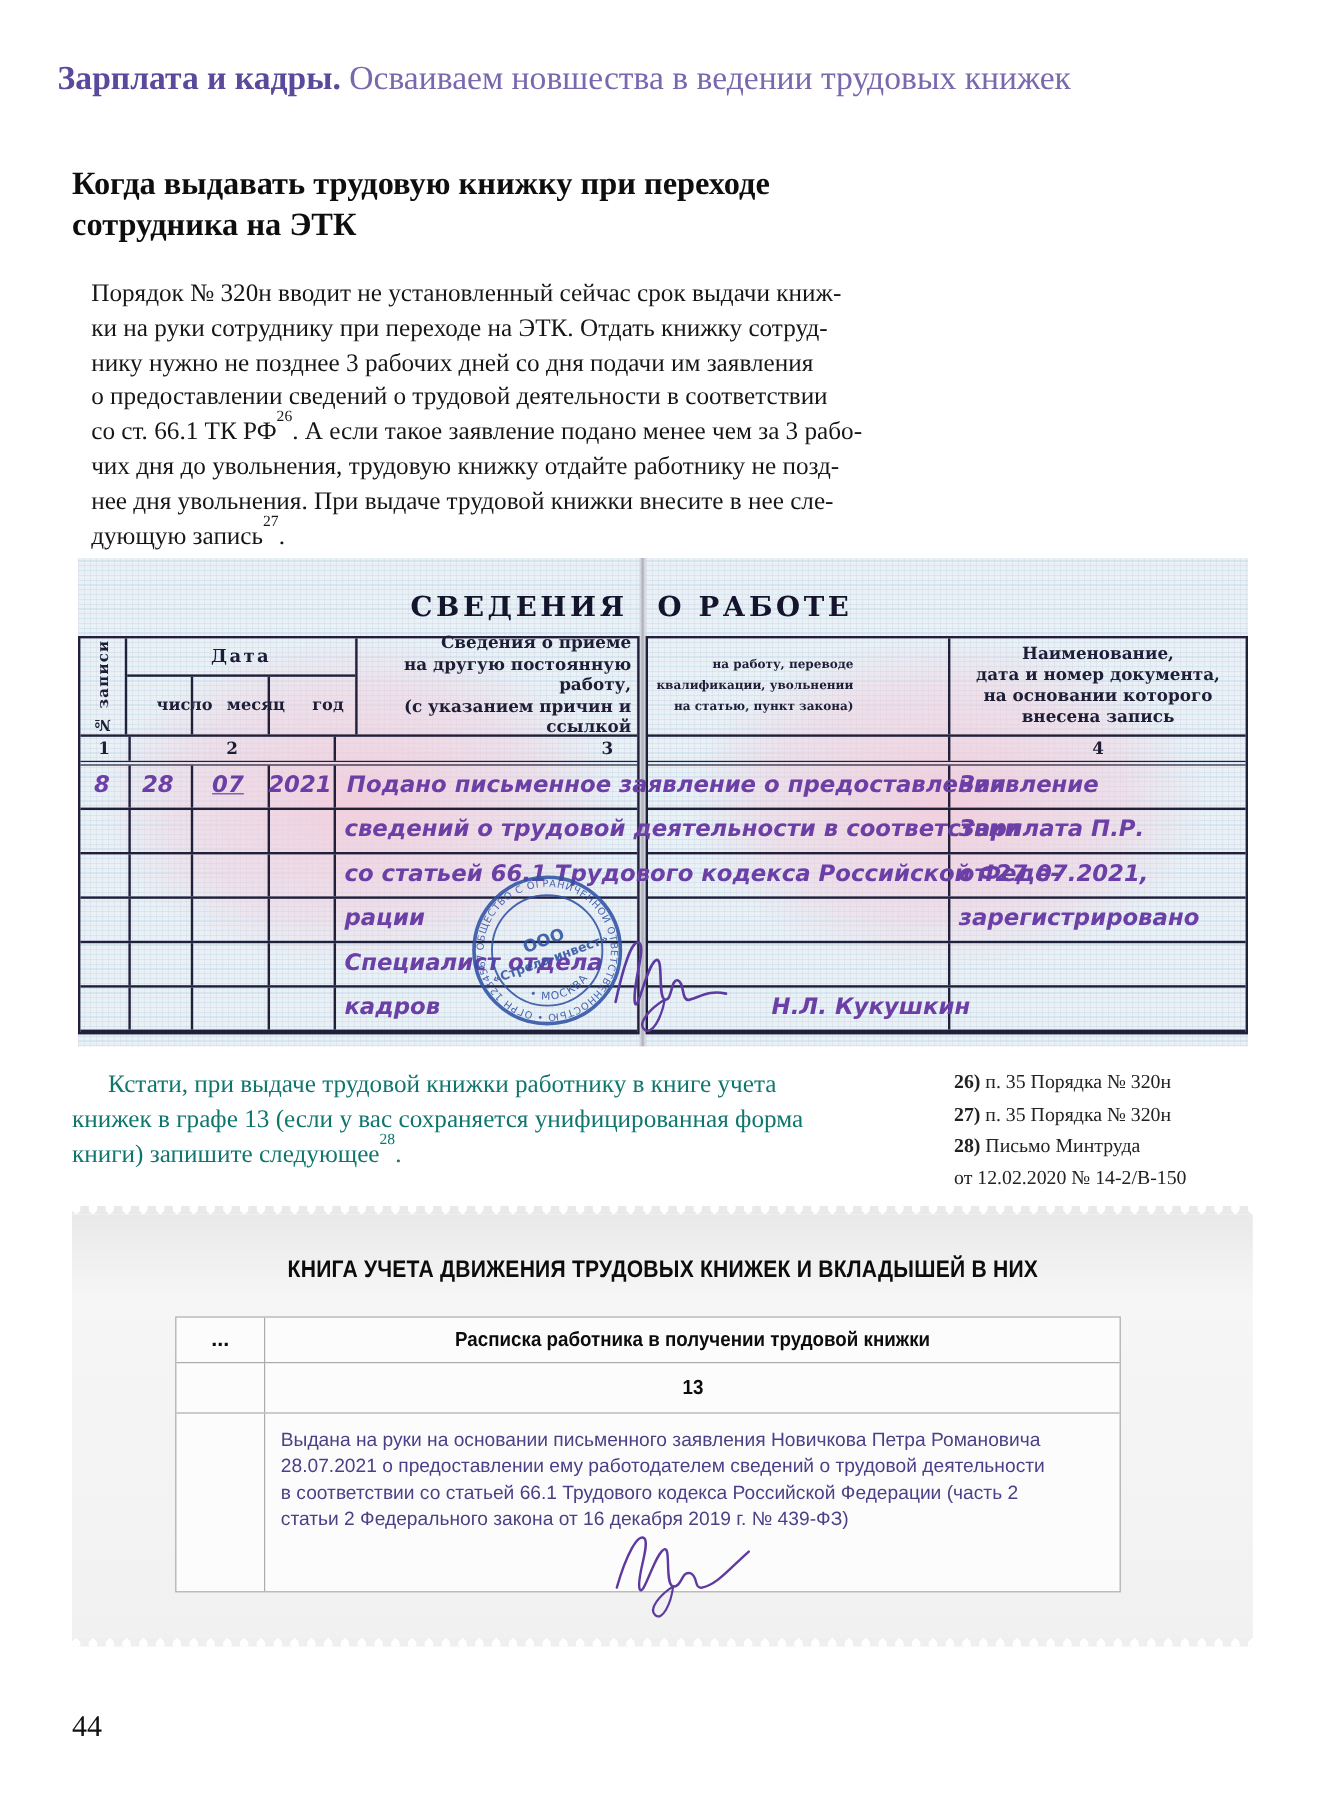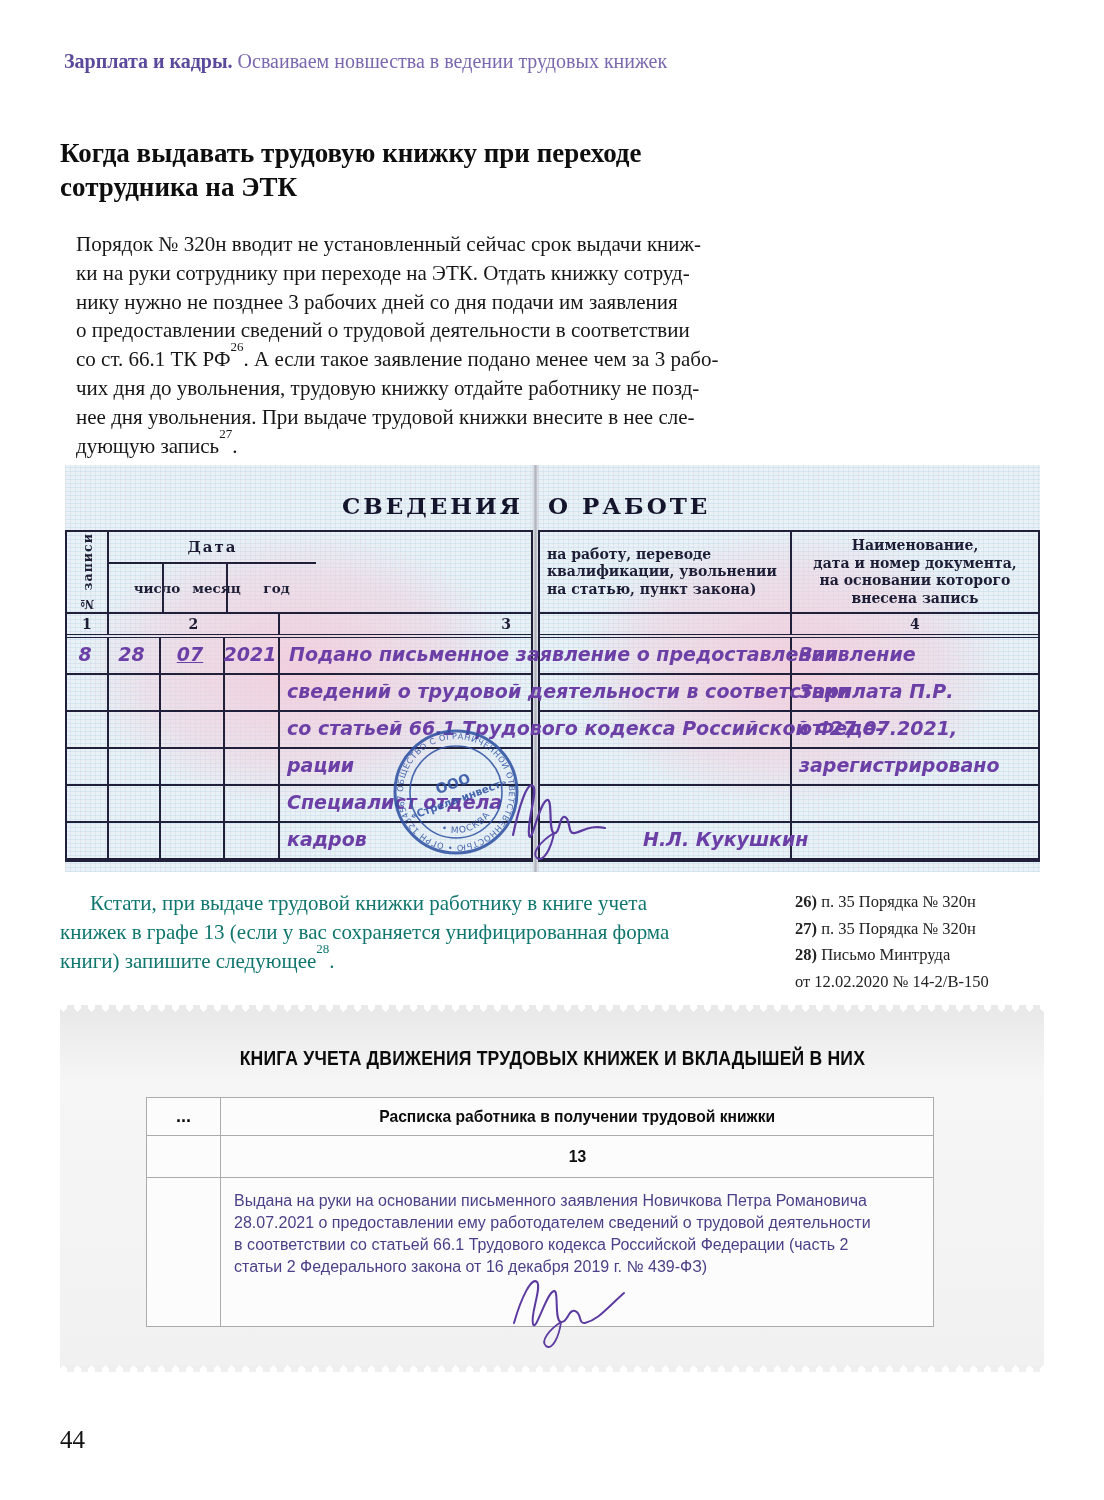--- a/index.html
+++ b/index.html
@@ -1,20 +1,20 @@
 <!DOCTYPE html>
 <html><head>
 <meta charset="utf-8">
 <style>
   html,body{margin:0;padding:0;background:#ffffff;}
   .page{position:relative;width:1104px;height:1500px;background:#fff;overflow:hidden;
         font-family:"Liberation Serif",serif;color:#1b1b1b;}
 
   
-  .kicker{position:absolute;left:64px;top:50px;font-size:20px;}
+  .kicker{position:absolute;left:48px;top:50px;font-size:28px;}
   .kicker-brand{font-weight:bold;color:#5b4a9b;}
   .kicker-topic{color:#7a68ae;}
 
   
   .article-title{position:absolute;left:60px;top:136px;margin:0;width:760px;
     font-size:27px;line-height:34px;font-weight:bold;color:#0e0e0e;white-space:pre-line;}
   .intro{position:absolute;left:60px;top:214px;width:720px;margin:16px;
     font-size:21px;line-height:28.8px;white-space:pre-line;color:#161616;}
   sup{font-size:13px;position:relative;top:-7px;line-height:0;}
 
@@ -47,22 +47,22 @@
   .c-date{width:209px;border-left:2px solid #20203a;display:flex;flex-direction:column;}
   .date-label{height:30px;display:flex;align-items:center;justify-content:center;
     font-size:15px;font-weight:bold;letter-spacing:2px;}
   .date-sub{flex:1;display:flex;border-top:2px solid #20203a;}
   .date-sub .cell{font-size:13.5px;font-weight:bold;padding-left:43px;}
   .d-day{width:53px;}
   .d-month{width:64px;border-left:2px solid #20203a;}
   .d-year{width:56px;border-left:2px solid #20203a;}
   .c3l{width:255px;border-left:2px solid #20203a;font-size:14px;font-weight:bold;line-height:17.5px;
     text-align:right;justify-content:flex-end;padding-right:5px;white-space:pre-line;}
-  .c3r{width:252px;font-size:14px;font-weight:bold;line-height:17.5px;
-    text-align:left;justify-content:flex-start;padding-left:7px;white-space:pre-line;}
+  .c3r{width:252px;font-size:10px;font-weight:bold;line-height:17.5px;
+    text-align:right;justify-content:flex-start;padding-left:7px;white-space:pre-line;}
   .c4{width:250px;border-left:2px solid #20203a;font-size:14px;font-weight:bold;line-height:17.5px;
     text-align:center;white-space:pre-line;}
   .wb-nrow{display:flex;height:24px;border-bottom:4px double #20203a;font-size:14px;font-weight:bold;}
   .wb-nrow .cell{height:100%;}
   .n1{width:40px;}
   .n2{width:173px;border-left:2px solid #20203a;}
   .n3{width:255px;border-left:2px solid #20203a;justify-content:flex-end;padding-right:20px;}
   .n3r{width:252px;}
   .n4{width:250px;border-left:2px solid #20203a;}
   .erow{display:flex;height:37px;border-bottom:2px solid #20203a;}
@@ -159,20 +159,23 @@
             <span class="vtext">№ записи</span>
           </div>
         <div class="c-date">
           <div class="date-label">Дата</div>
           <div class="date-sub">
             <div class="cell d-day">число</div>
             <div class="cell d-month">месяц</div>
             <div class="cell d-year">год</div>
           </div>
         </div>
+        <div class="cell c3l">Сведения о приеме
+на другую постоянную работу,
+(с указанием причин и ссылкой</div>
       </div>
       <div class="wb-nrow">
         <div class="cell n1">1</div>
         <div class="cell n2">2</div>
         <div class="cell n3">3</div>
       </div>
       <div class="wb-erows">
         <div class="erow">
             <div class="e e-no"></div>
             <div class="e e-d"></div>

